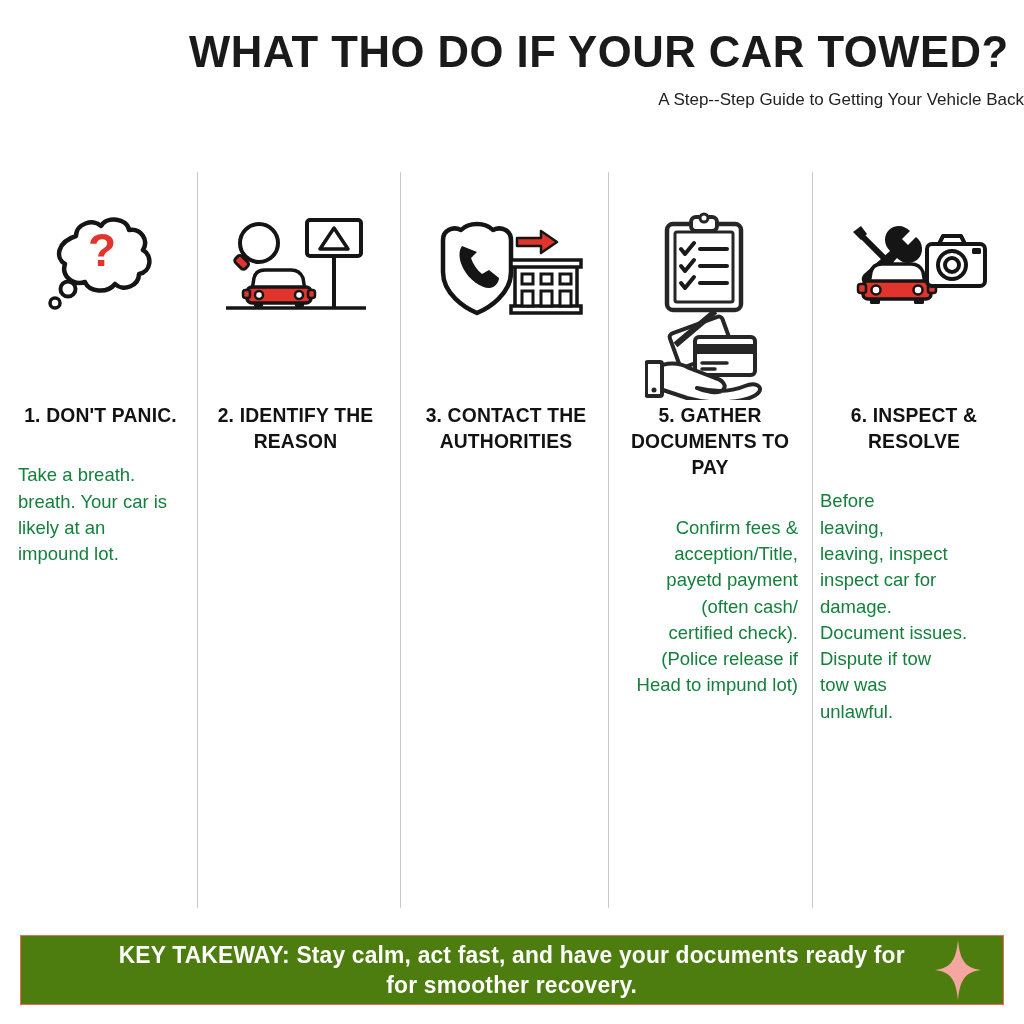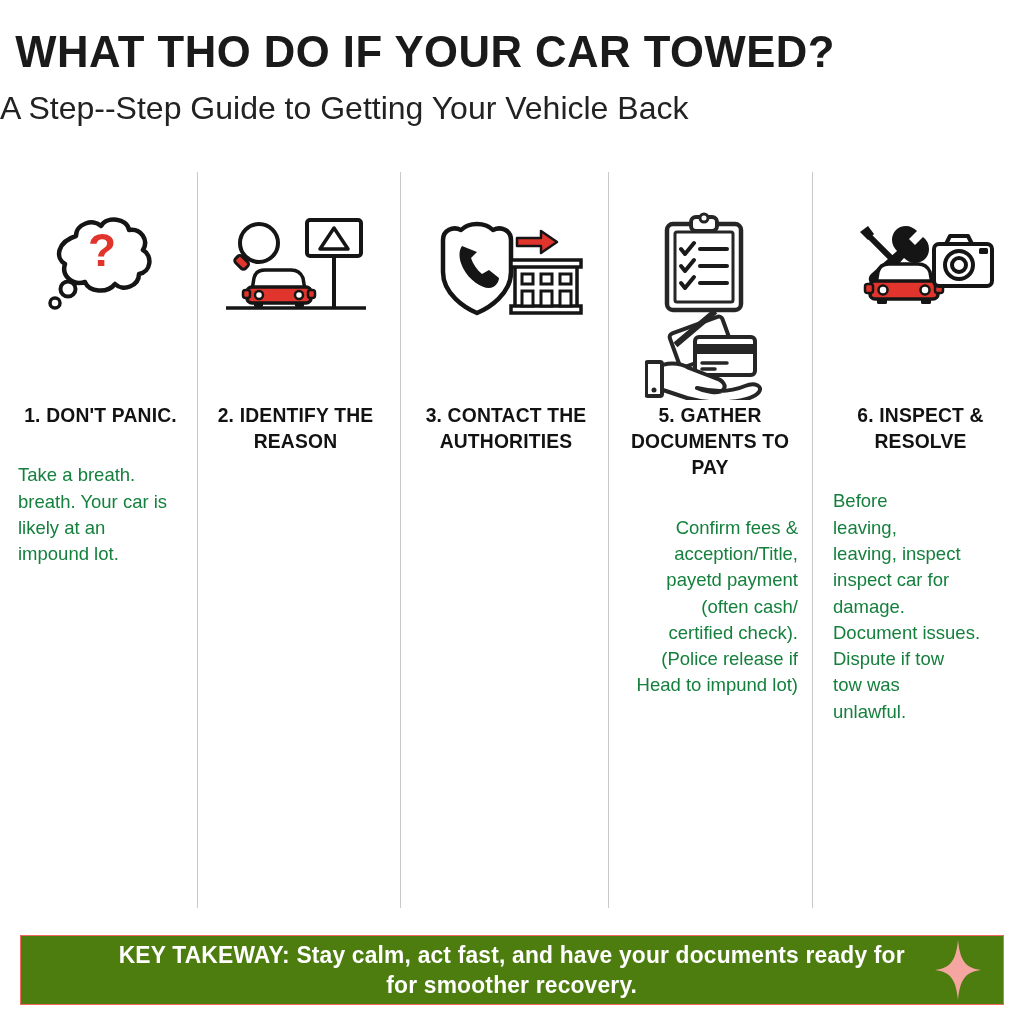--- a/index.html
+++ b/index.html
@@ -11,37 +11,37 @@
     height: 1024px;
     background: #ffffff;
     font-family: "Liberation Sans", sans-serif;
     overflow: hidden;
     position: relative;
   }
 
   
   .header {
     padding-top: 28px;
-    text-align: left;
+    text-align: right;
   }
   .main-title {
     font-family: "Liberation Sans", sans-serif;
     font-weight: bold;
     font-size: 45px;
     letter-spacing: 0.5px;
     color: #1a1a1a;
     line-height: 1.05;
     transform: scaleX(0.97);
     margin: 0;
     white-space: nowrap;
   }
   .sub-title {
     font-family: "Liberation Sans", sans-serif;
     font-weight: normal;
-    font-size: 32px;
+    font-size: 17px;
     color: #222222;
     margin-top: 16px;
     line-height: 1.1;
     white-space: nowrap;
   }
 
   
   .columns {
     position: absolute;
     top: 172px;
@@ -55,21 +55,21 @@
     position: relative;
     box-sizing: border-box;
     display: flex;
     flex-direction: column;
     align-items: center;
   }
   .col-1 { width: 197px; padding-left: 18px; padding-right: 14px; }
   .col-2 { width: 203px; padding-left: 8px; padding-right: 14px; }
   .col-3 { width: 208px; padding-left: 18px; padding-right: 14px; }
   .col-4 { width: 204px; padding-left: 14px; padding-right: 14px; }
-  .col-5 { width: 212px; padding-left: 21px; padding-right: 16px; }
+  .col-5 { width: 212px; padding-left: 8px; padding-right: 16px; }
 
   .divider {
     position: absolute;
     top: 0;
     right: 0;
     width: 1px;
     height: 736px;
     background: #c9c9c9;
   }
 

